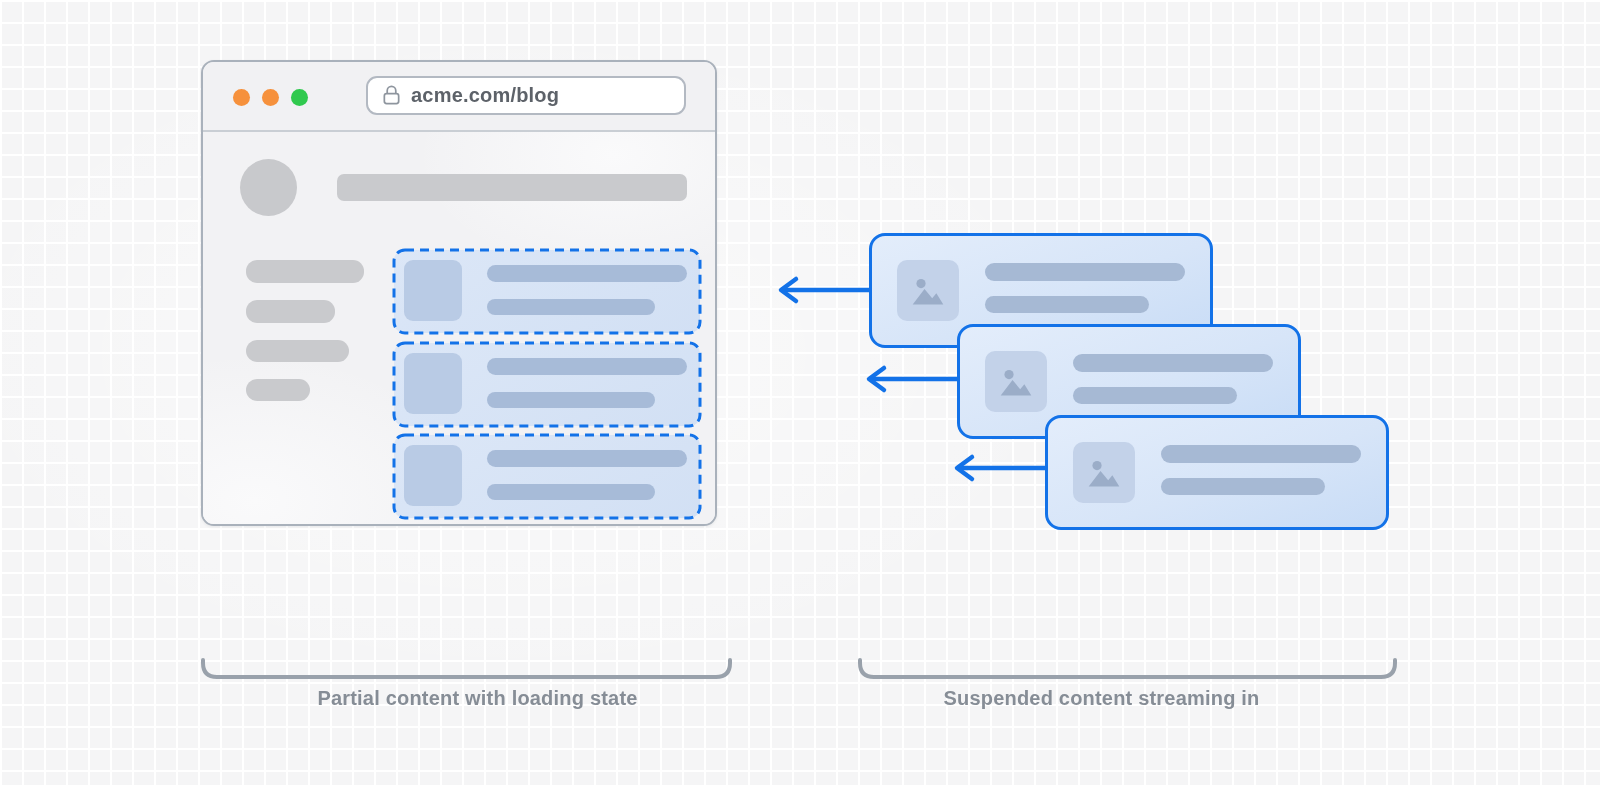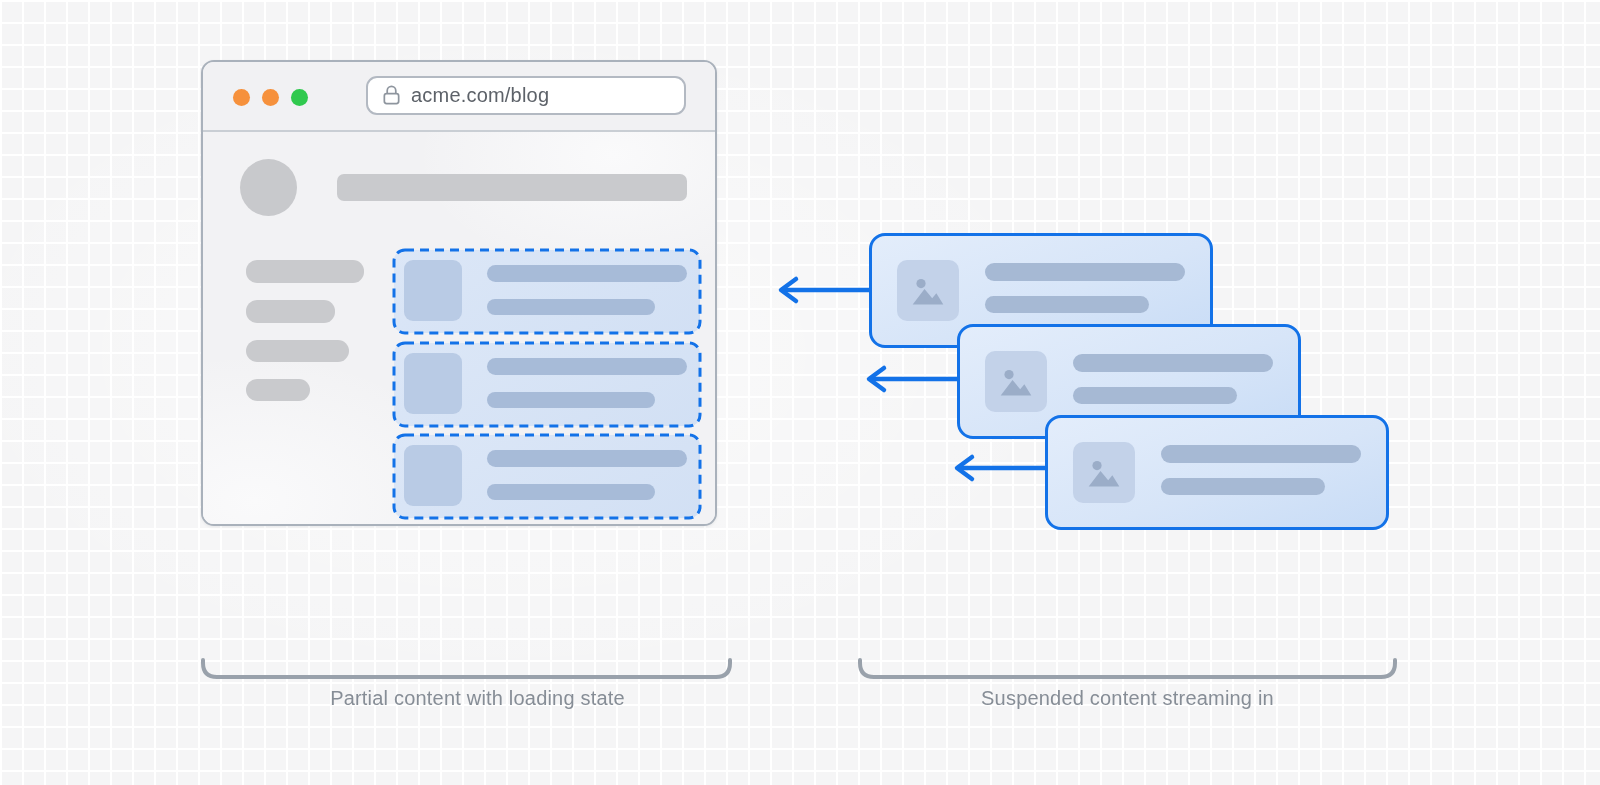--- a/index.html
+++ b/index.html
@@ -10,20 +10,21 @@
   .canvas{
     position:relative;
     width:1600px;height:785px;
     overflow:hidden;
     background-color:#F5F5F6;
     background-image:
       radial-gradient(ellipse 900px 520px at 32% 45%, rgba(255,255,255,0.5), rgba(255,255,255,0) 65%),
       linear-gradient(#FFFFFF 2px, transparent 2px),
       linear-gradient(90deg,#FFFFFF 2px, transparent 2px);
     background-size:auto, 22px 22px, 22px 22px;
+    font-weight:bold;
   }
 
   
   .browser{
     position:absolute;left:201px;top:60px;width:516px;height:466px;
     box-sizing:border-box;
     border:2px solid #A9B1BB;border-radius:13px;
     background:#F2F2F4;
     box-shadow:0 1px 3px rgba(40,50,60,0.08);
     overflow:hidden;
@@ -93,21 +94,21 @@
 
   
   .bracket{position:absolute;}
   .br-left{left:201px;top:658px;}
   .br-right{left:858px;top:658px;}
   .caption{
     position:absolute;top:687px;font-size:20px;color:#868D96;text-align:center;
     letter-spacing:0.2px;
   }
   .cap-left{left:212px;width:531px;}
-  .cap-right{left:858px;width:539px;}
+  .cap-right{left:832px;width:539px;}
 </style>
 </head>
 <body>
 
 <div class="canvas">
 
   <div class="browser">
     <div class="titlebar">
       <span class="tl tl1" style="background-color: rgb(246, 145, 60);"></span>
       <span class="tl tl2" style="background-color: rgb(246, 145, 60);"></span>

